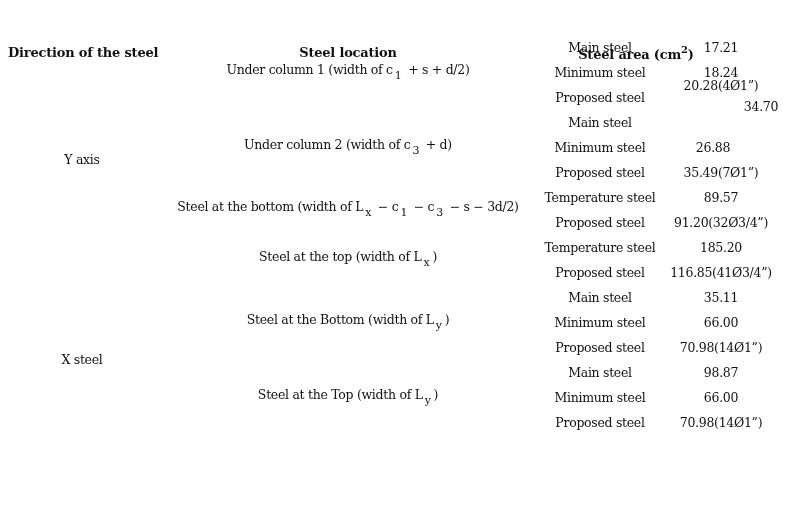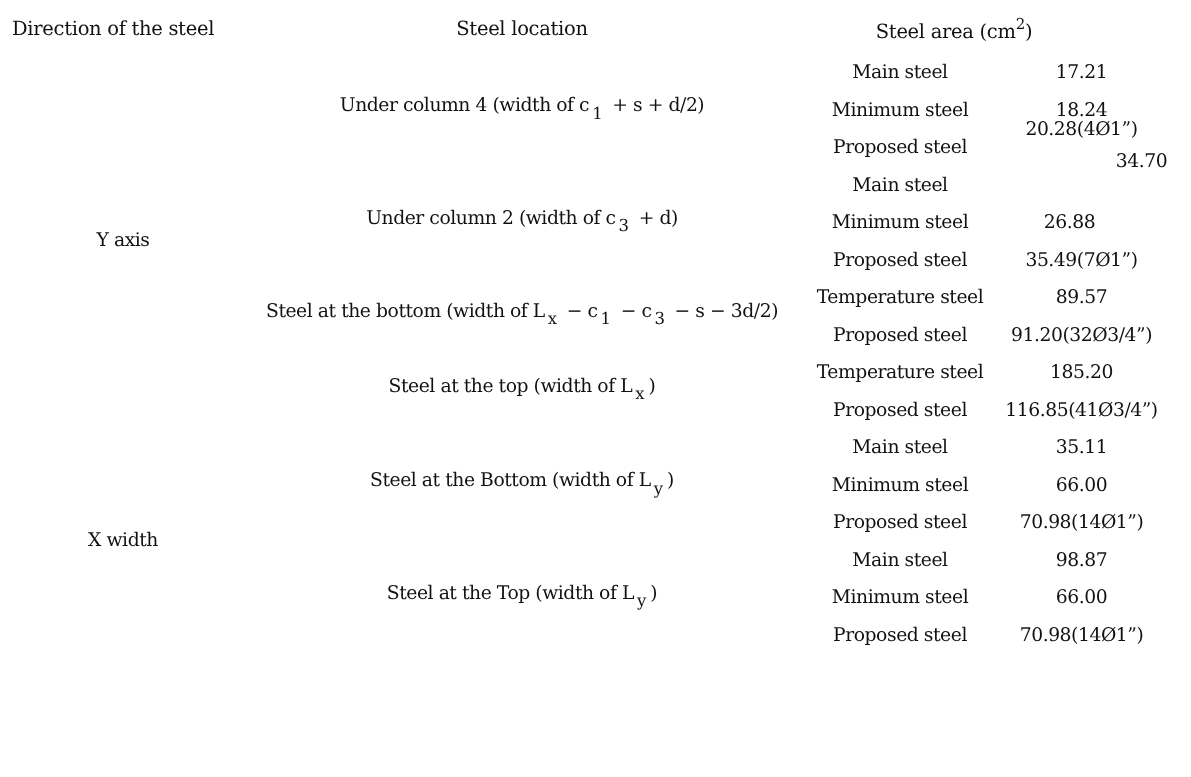--- a/index.html
+++ b/index.html
@@ -14,23 +14,24 @@
       overflow: hidden;
       font-family: "DejaVu Serif", "Liberation Serif", serif;
       color: #111111;
     }
     .abs {
       position: absolute;
       white-space: nowrap;
     }
     .hdr {
       font-family: "DejaVu Serif", serif;
-      font-weight: normal;
+      font-weight: bold;
       font-size: 13px;
       letter-spacing: -0.2px;
+      margin-top: 33px;
     }
     .cell {
       font-family: "DejaVu Serif", serif;
       font-size: 12.5px;
       letter-spacing: -0.3px;
     }
     .center { transform: translateX(-50%); text-align: center; }
     sub {
       font-size: 11px;
       vertical-align: -5px;
@@ -44,24 +45,24 @@
     }
   </style>
 </head>
 <body>
 
 <div class="abs hdr" style="left:8px; top:12px;">Direction of the steel</div>
 <div class="abs hdr center" style="left:348px; top:12px;">Steel location</div>
 <div class="abs hdr center" style="left:636px; top:14px;"><span>Steel area (cm</span><sup>2</sup><span>)</span></div>
 
 <div class="abs cell center" style="left:82px; top:152px;">Y axis</div>
-<div class="abs cell center" style="left:82px; top:352px;">X width</div>
+<div class="abs cell center" style="left:82px; top:352px;">X steel</div>
 
 <div class="abs cell center" style="left:348px; top:62px;">
-  <span>Under column 4 (width of c</span><sub>1</sub><span> + s + d/2)</span>
+  <span>Under column 1 (width of c</span><sub>1</sub><span> + s + d/2)</span>
 </div>
 <div class="abs cell center" style="left:348px; top:137px;">
   <span>Under column 2 (width of c</span><sub>3</sub><span> + d)</span>
 </div>
 <div class="abs cell center" style="left:348px; top:199px;">
   <span>Steel at the bottom (width of L</span><sub>x</sub><span> − c</span><sub>1</sub><span> − c</span><sub>3</sub><span> − s − 3d/2)</span>
 </div>
 <div class="abs cell center" style="left:348px; top:249px;">
   <span>Steel at the top (width of L</span><sub>x</sub><span>)</span>
 </div>

